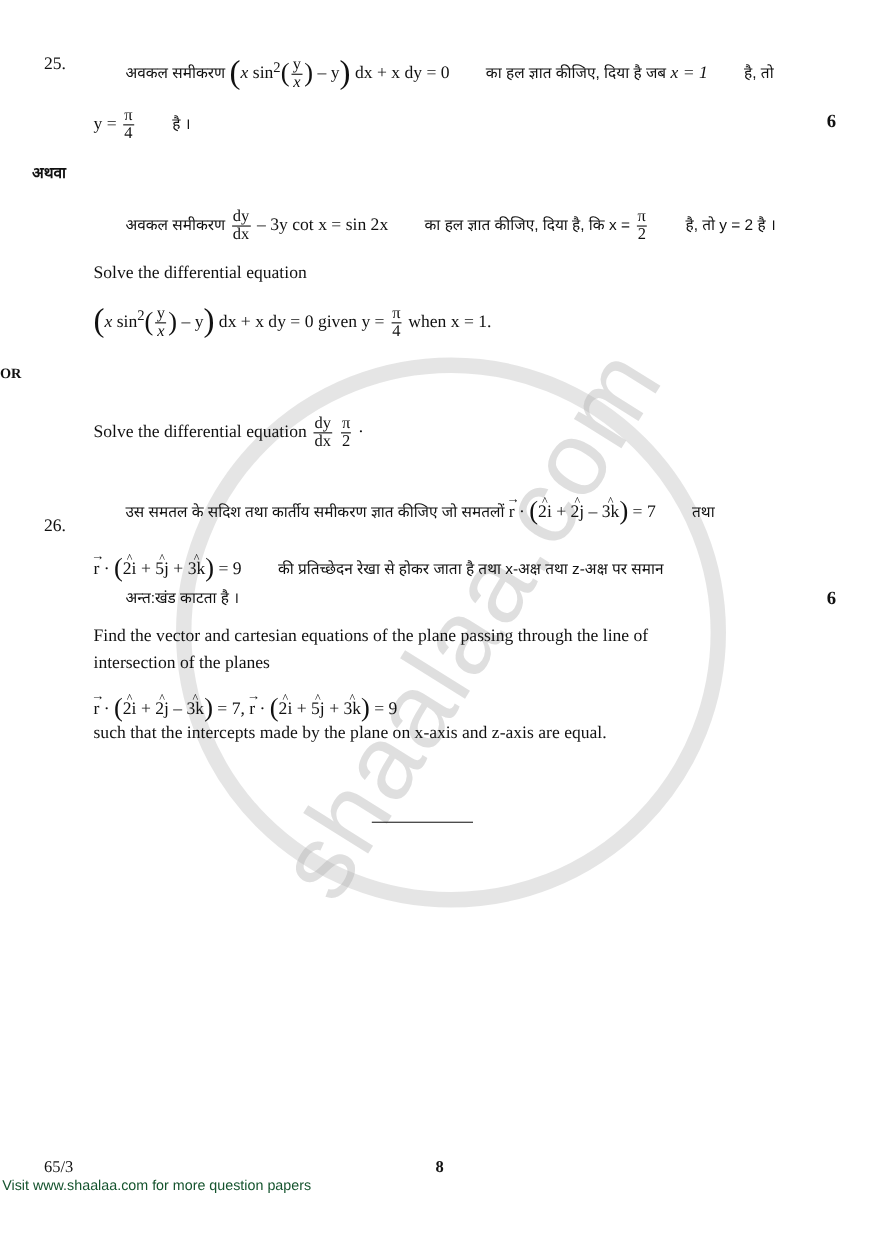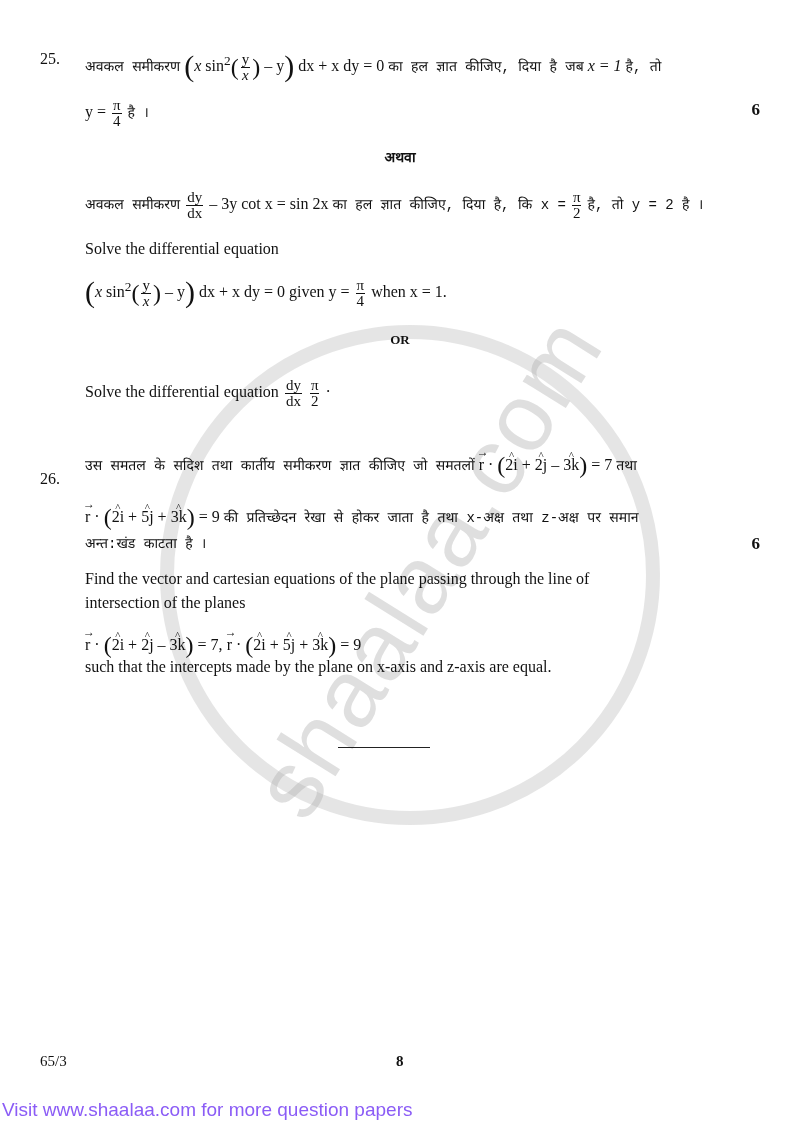--- a/index.html
+++ b/index.html
@@ -1,43 +1,43 @@
 <!DOCTYPE html>
 <html><head>
 <meta charset="utf-8">
 <style>
   html, body { margin:0; padding:0; background:#ffffff; }
   body { width:800px; height:1138px; position:relative; overflow:hidden;
          font-family:"Liberation Serif","DejaVu Serif",serif; color:#111; font-size:16px; }
   .row { position:absolute; left:85px; right:70px; white-space:nowrap; line-height:22px; }
   .qnum { position:absolute; left:40px;text-align:right; }
   .marks { position:absolute; right:40px; font-weight:bold; font-size:17px; }
-  .center { position:absolute; left:0; right:0; text-align:center; }
+  .center { position:absolute; left:0; right:0; }
   .bold { font-weight:bold; }
   i.v { font-style:italic; }
   .frac { display:inline-block; vertical-align:middle; text-align:center; line-height:15px; margin:0 2px; }
   .frac .n { display:block; border-bottom:1px solid #111; padding:0 1px; font-size:15px; }
   .frac .d { display:block; font-size:15px; }
   .paren { font-size:30px; font-weight:100; vertical-align:middle; line-height:20px; position:relative; top:-2px; }
   .sparen { font-size:24px; vertical-align:middle; line-height:20px; position:relative; top:-1px;}
   .hat { position:relative; display:inline-block; }
   .hat::after { content:"^"; position:absolute; left:0; right:0; top:-10px; text-align:center; font-size:11px; }
   .vec { position:relative; display:inline-block; }
   .vec::after { content:"\2192"; position:absolute; left:-2px; top:-13px; font-size:12px; }
   .divider { position:absolute; left:338px; width:92px; top:747px; border-top:1.5px solid #222; }
   .watermark-ring { position:absolute; left:160px; top:325px; width:500px; height:500px; border-radius:50%;
                     border:14px solid rgba(180,180,180,0.35); box-sizing:border-box; pointer-events:none; }
   .watermark-text { position:absolute; left:160px; top:540px; width:500px; text-align:center;
                     font-family:"Liberation Sans","DejaVu Sans",sans-serif; font-size:96px;
                     color:rgba(170,170,170,0.38); transform:rotate(-58deg); pointer-events:none; letter-spacing:2px;}
   .footer-code { position:absolute; left:40px; top:1053px; font-weight:normal; font-size:15px; }
   .footer-page { position:absolute; left:396px; top:1053px; font-weight:bold; font-size:15px; }
-  .visit { position:absolute; left:2px; top:1099px; font-family:"Liberation Sans","DejaVu Sans",sans-serif;
-           font-size:19px; color:#8b5cf6; }
-  .dev { font-family:Liberation Mono, monospace; font-size:14px; }
+  .visit { position:absolute; left:2px; top:1070px; font-family:"Liberation Sans","DejaVu Sans",sans-serif;
+           font-size:13px; color:#14532d; }
+  .dev { font-family:Liberation Sans, sans-serif; font-size:14px;margin-left:29px; }
 </style>
 </head>
 <body>
 
 <div class="watermark-ring"></div>
 <div class="watermark-text">shaalaa.com</div>
 
 <div class="qnum" style="top:50px;">25.</div>
 <div class="row" style="top:50px;">
   <span class="dev">अवकल समीकरण</span>

